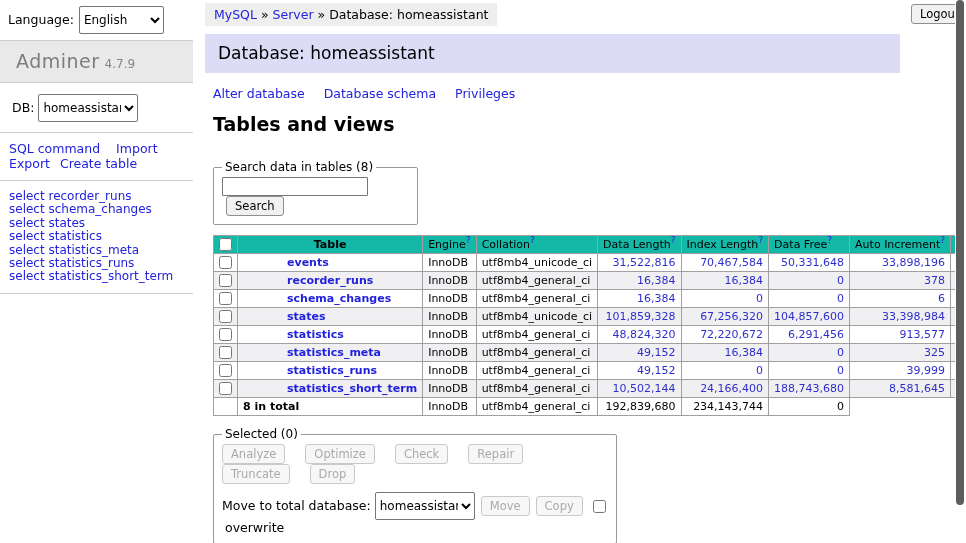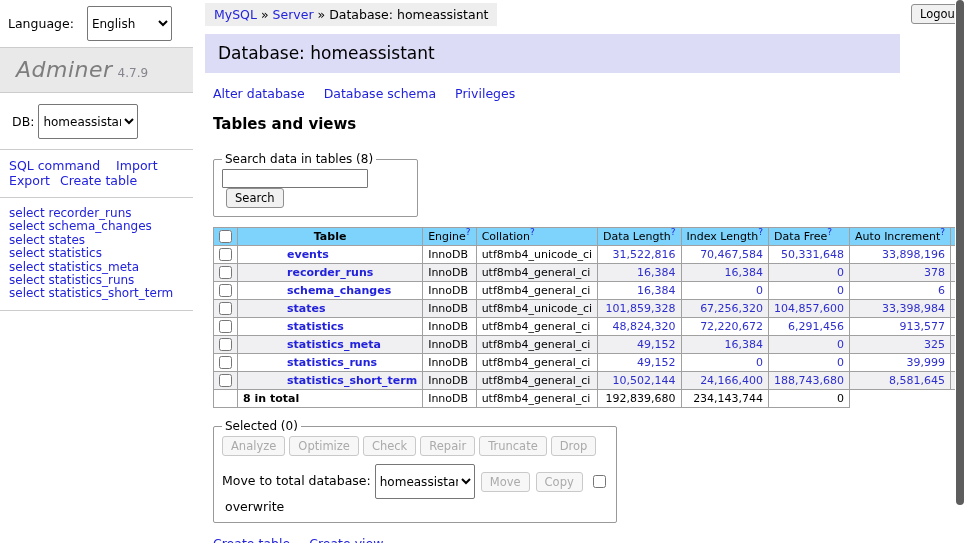--- a/index.html
+++ b/index.html
@@ -8,31 +8,31 @@
     width: 966px; height: 543px; position: relative; overflow: hidden;
     background: #fff; color: #000;
     font-family: "DejaVu Sans", "Liberation Sans", sans-serif;
     font-size: 12.5px;
   }
   a { color: #2222dd; text-decoration: none; cursor: pointer; }
 
   
   #sidebar { position: absolute; left: 0; top: 0; width: 193px; }
   .lang-row { padding: 6px 0 5px 8px; }
-  .lang-row label { margin-right: 13px; }
+  .lang-row label { margin-right: 5px; }
   select {
-    font-family: inherit; font-size: 12px; height: 35px;
+    font-family: inherit; font-size: 12px; height: 28px;
     border: 1px solid #767676; background: #fff; border-radius: 2px;
   }
   .lang-row select { width: 85px; }
   .logo {
     background: #e9e9e9; border-top: 1px solid #ccc; border-bottom: 1px solid #ccc;
     padding: 9px 0 10px 16px; margin-top: 1px;
   }
-  .logo .app { font-style: italic; font-size: 22px; color: #7d7d7d; letter-spacing: .5px; }
+  .logo .app { font-size: 19px; color: #7d7d7d; letter-spacing: .5px; }
   .logo .ver { font-size: 12px; color: #85858f; margin-left: 5px; }
   .db-row { padding: 11px 0 10px 12px; }
   .db-row label { margin-right: 4px; }
   .db-row select { width: 100px; }
   .side-divider { border: 0; border-top: 1px solid #ccc; margin: 0; }
   .side-links { padding: 8px 0 9px 9px; line-height: 15px; }
   .side-links .gap1 { display: inline-block; width: 16px; }
   .side-links .gap2 { display: inline-block; width: 10px; }
   .side-tables { padding: 9px 0 9px 9px; }
   .side-tables a { display: block; font-size: 12px; line-height: 13.4px; }
@@ -56,56 +56,56 @@
     display: inline-block; margin-top: 3px; background: #eee;
     padding: 4px 9px; font-size: 12.5px;
   }
   #breadcrumb .sep { color: #000; }
   h2.page-title {
     margin: 8px 0 0 0; background: #dcdcf7; font-weight: normal;
     font-size: 17px; line-height: 19px; padding: 10px 13px;
   }
   .linkrow { margin: 13px 0 0 8px; line-height: 15px; }
   .linkrow a { margin-right: 15px; }
-  h3 { font-size: 15px; font-weight: bold; margin: 15px 0 8px 8px; line-height: 17px; }
+  h3 { font-size: 19px; font-weight: bold; margin: 15px 0 16px 8px; line-height: 17px; }
 
   fieldset {
     border: 1px solid #999; border-radius: 2px; display: inline-block;
     margin: 11px 0 0 8px; padding: 3px 8px 8px;
   }
   legend { font-size: 12px; padding: 0 3px; }
   .search-fs { width: 205px; }
   .search-fs input[type=text] {
     width: 146px; height: 19px; border: 1px solid #767676; border-radius: 1px;
     font-size: 12px; padding: 1px 3px; vertical-align: middle;
   }
   .search-fs button { margin-left: 4px; vertical-align: middle; }
 
   table.data { border-collapse: collapse; margin: 10px 0 0 8px; font-size: 11px; }
   .data td, .data th {
     border: 1px solid #a0a0a0; padding: 1px 5px; height: 18px; line-height: 13px;
     white-space: nowrap;
   }
-  .data thead td, .data thead th { background: #7dd3fc; }
+  .data thead td, .data thead th { background: #14b8a6; }
   .data thead th { font-weight: bold; text-align: center; }
   .data thead td { text-align: left; }
   .data tbody th { text-align: left; font-weight: normal; background: #fff; }
   .data tbody td { background: #fff; }
   .data tr.odd td, .data tr.odd th { background: #f0f0f3 !important; }
   .data th.name a { font-weight: bold; margin-left: 44px; }
   .data td.num { text-align: right; color: #2e2ecc; }
   .data td.num a { color: #2e2ecc; }
   .data td.check { text-align: center; }
   .data tr.total th { font-weight: bold; }
   .data td.black { color: #000; }
   sup.help { color: #2222dd; font-size: 9px; line-height: 0; }
   input[type=checkbox] { width: 13px; height: 13px; margin: 0; vertical-align: middle; }
 
   .sel-fs { width: 404px; }
-  .sel-fs .btnrow button { margin-right: 4px; }
+  .sel-fs .btnrow button { margin-right: 20px; }
   .sel-fs .moverow { margin-top: 8px; }
   .sel-fs .moverow select { width: 100px; margin-left: 4px; vertical-align: middle; }
   .sel-fs .moverow button { margin-left: 6px; vertical-align: middle; }
   .sel-fs .moverow .ow-label { margin-left: 3px; }
   .sel-fs .moverow input[type=checkbox] { margin-left: 10px; }
 </style>
 </head>
 <body>
 
 <div id="sidebar">

